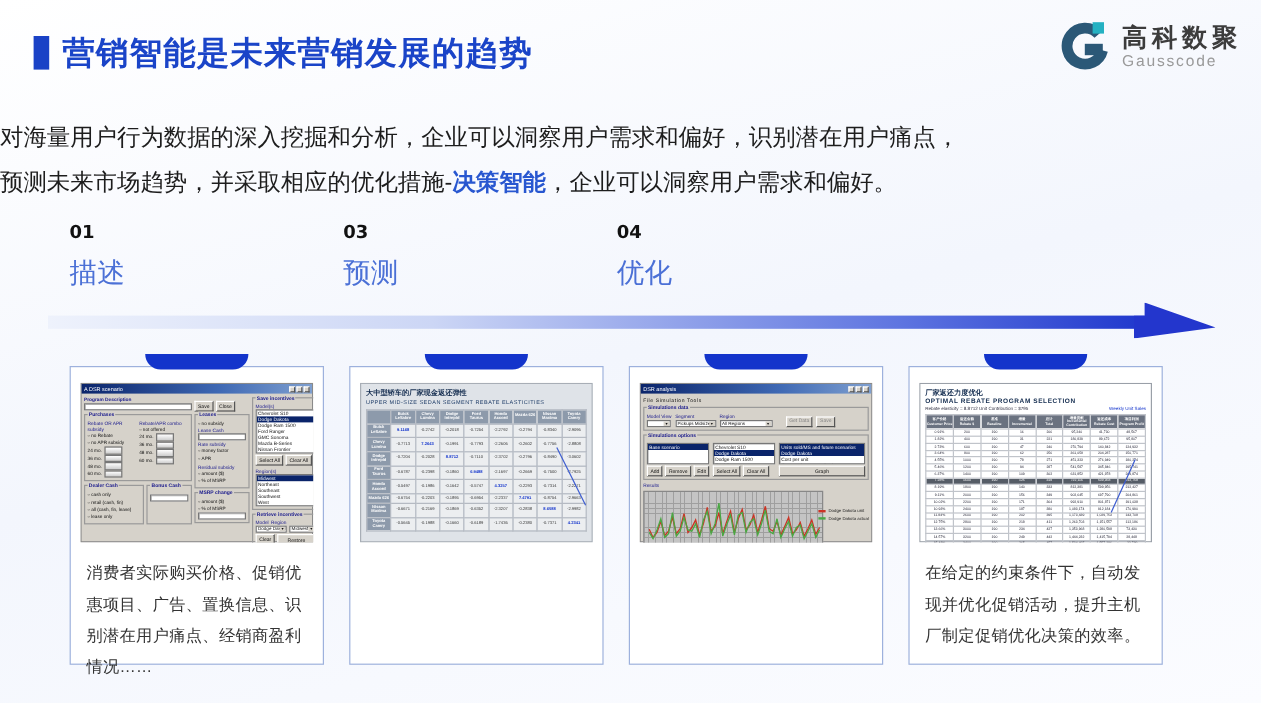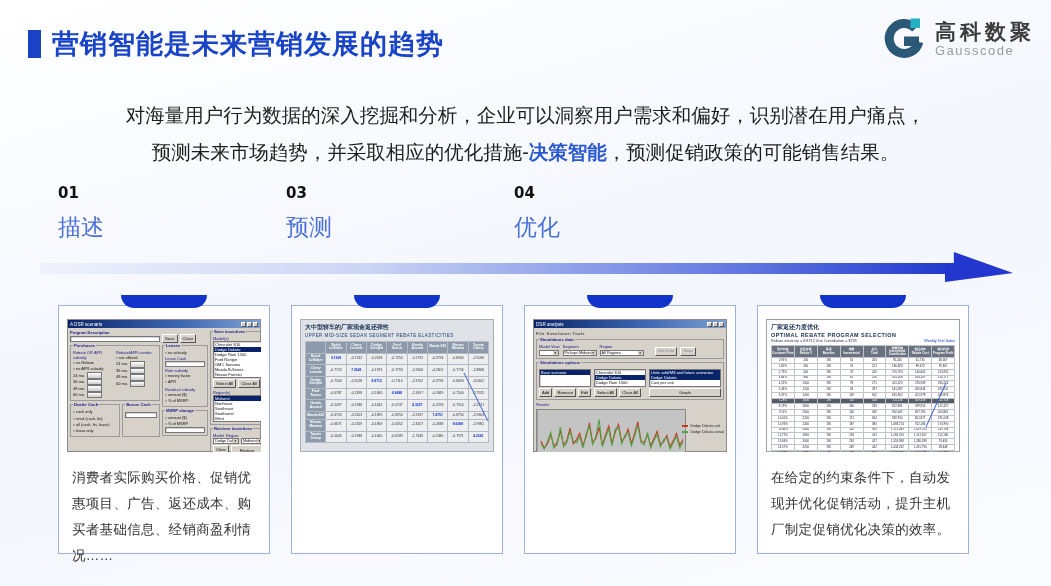--- a/index.html
+++ b/index.html
@@ -12,21 +12,21 @@
   .hd { position:absolute; top:26px; left:28px; display:flex; align-items:center; gap:11px; }
   .hd .bullet { width:13px; height:28px; background:#1a42c6; }
   .hd .title { font-size:27px; font-weight:bold; color:#1a44c8; letter-spacing:1px; }
 
   .logo { position:absolute; top:17px; right:16px; display:flex; align-items:center; gap:7px; }
   .logo .txt { display:flex; flex-direction:column; line-height:1.1; }
   .logo .cn { font-size:21px; font-weight:bold; color:#3c3c3c; letter-spacing:4px; }
   .logo .en { font-size:13px; color:#9a9a9a; letter-spacing:1.5px; margin-top:1px; }
 
   
-  .intro { position:absolute; top:97px; left:0; width:100%; text-align:center;
+  .intro { position:absolute; top:97px; left:0; width:100%; 
            font-size:19.5px; color:#1d1d1d; line-height:37px; }
   .intro .hl { color:#2857d0; font-weight:bold; }
 
   
   .steps { position:absolute; top:184px; left:58px; width:912px;
            display:grid; grid-template-columns:repeat(4,1fr); }
   .step .num { font-size:15px; font-weight:bold; color:#111; font-family:"DejaVu Sans", sans-serif; }
   .step .lbl { margin-top:10px; font-size:23px; color:#4b70d6; }
 
   
@@ -137,21 +137,21 @@
     </svg>
     <div class="txt">
       <div class="cn">高科数聚</div>
       <div class="en">Gausscode</div>
     </div>
   </div>
 
   <div class="intro">
     <div>对海量用户行为数据的深入挖掘和分析，企业可以洞察用户需求和偏好，识别潜在用户痛点，</div>
     <div>
-      <span>预测未来市场趋势，并采取相应的优化措施-</span><span class="hl">决策智能</span><span>，预测促销政策的可能销售结果。</span>
+      <span>预测未来市场趋势，并采取相应的优化措施-</span><span class="hl">决策智能</span><span>，企业可以洞察用户需求和偏好。</span>
     </div>
   </div>
 
   <div class="steps">
     <div class="step">
       <div class="num">01</div>
       <div class="lbl">描述</div>
     </div>
     <div class="step">
       <div class="num">03</div>
@@ -304,21 +304,21 @@
                 </div>
                 <div class="two" style="margin-top:1px">
                   <div class="btn5">Clear</div>
                   <div class="btn5" style="white-space:normal;line-height:1.2">Restore current environment</div>
                 </div>
               </div>
             </div>
           </div>
         </div>
       </div>
-      <div class="cap">消费者实际购买价格、促销优惠项目、广告、返还成本、购买者基础信息、经销商盈利情况……</div>
+      <div class="cap">消费者实际购买价格、促销优惠项目、广告、置换信息、识别潜在用户痛点、经销商盈利情况……</div>
     </div>
 
     <div class="card">
       <div class="tab"></div>
       <div class="shot">
         <div class="panel2">
           <div class="t2cn">大中型轿车的厂家现金返还弹性</div>
           <div class="t2en">UPPER MID-SIZE SEDAN SEGMENT REBATE ELASTICITIES</div>
           <table class="mtable">
               <thead>

